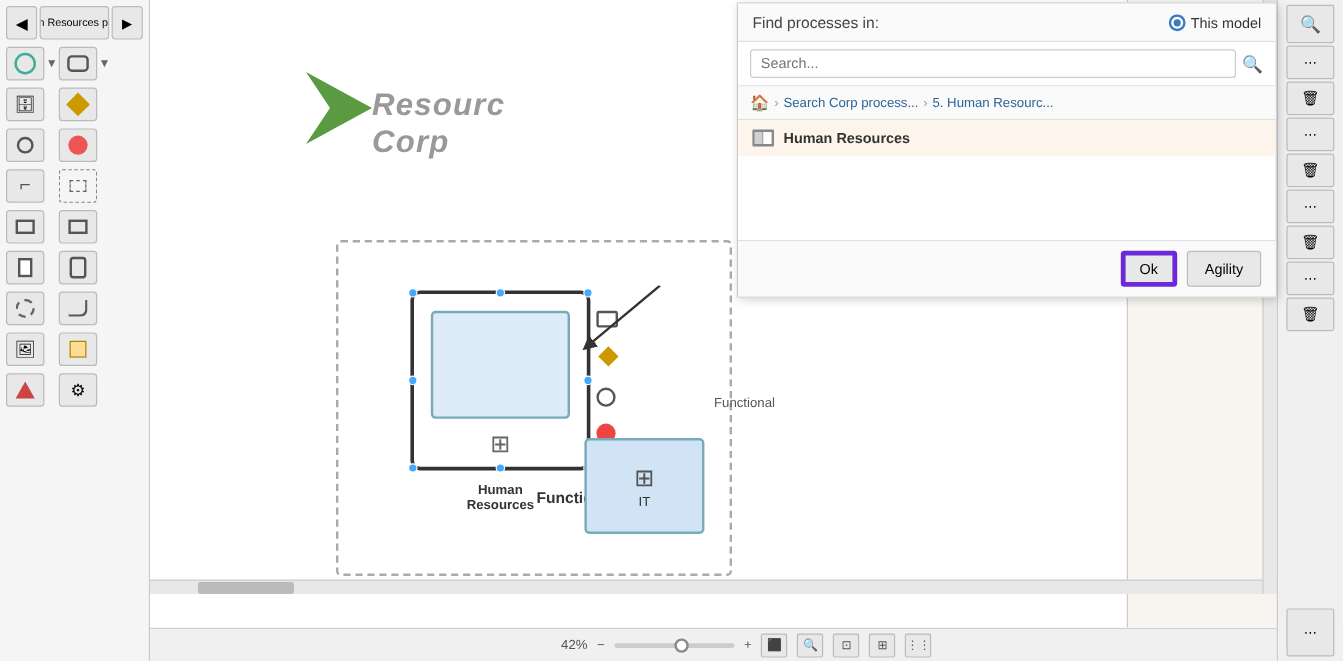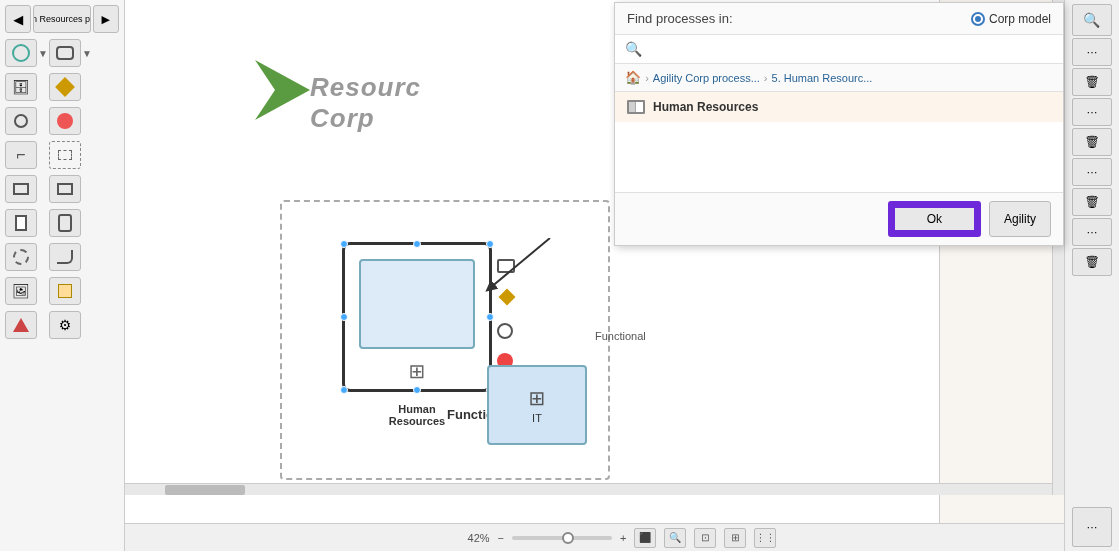--- a/index.html
+++ b/index.html
@@ -41,21 +41,21 @@
     .breadcrumb-arrow { color: #999; }
     .breadcrumb-home { font-size: 13px; }
 
     .panel-list { flex: 1; overflow-y: auto; text-align: center; }
     .list-item { display: flex; align-items: center; gap: 8px; padding: 8px 12px; cursor: pointer; background: #fdf5ec; }
     .list-item-icon { width: 18px; height: 14px; border: 2px solid #888; border-radius: 1px; background: white; flex-shrink: 0; display: flex; }
     .list-item-icon::before { content: ''; width: 6px; height: 100%; background: #d0d0d0; border-right: 1px solid #aaa; }
     .list-item-label { font-size: 12px; color: #333; font-weight: bold; }
 
     .panel-footer { padding: 8px 12px; border-top: 1px solid #e0e0e0; display: flex; justify-content: flex-end; gap: 8px; background: #fafafa; }
-    .btn-ok { padding: 4px 32px; background: #e8e8e8; border: 7px solid #6d28d9; border-radius: 3px; cursor: pointer; font-size: 12px; }
+    .btn-ok { padding: 4px 12px; background: #e8e8e8; border: 4px solid #6d28d9; border-radius: 3px; cursor: pointer; font-size: 12px; }
     .btn-cancel { padding: 4px 14px; background: #e8e8e8; border: 1px solid #bbb; border-radius: 3px; cursor: pointer; font-size: 12px; }
 
     
     .right-icon-bar { position: absolute; right: 0; top: 0; width: 55px; background: #f0f0f0; border-left: 1px solid #ccc; display: flex; flex-direction: column; align-items: center; padding: 4px 0; gap: 2px; height: 100%; }
 
     .functional-areas-box { position: absolute; left: 155px; top: 200px; width: 330px; height: 280px; border: 2px dashed #aaa; border-radius: 4px; }
     .functional-areas-label { position: absolute; left: 165px; top: 205px; font-size: 13px; font-weight: bold; color: #333; }
 
     
     .it-box { position: absolute; left: 362px; top: 365px; width: 100px; height: 80px; border: 2px solid #7ab; border-radius: 4px; background: #d0e4f5; display: flex; flex-direction: column; align-items: center; justify-content: center; }
@@ -243,32 +243,33 @@
         <div style="margin-bottom:8px;border-bottom:1px solid #e0e0e0;padding-bottom:8px;">Informed ⓘ</div>
         <div style="margin-bottom:8px;">Process ⓘ</div>
       </div>
 
       <div class="right-panel" style="top:2px;width:450px;">
 
         <div class="panel-header">
           <span class="panel-title">Find processes in:</span>
           <div class="radio-option">
             <div class="radio-dot"></div>
-            <span>Corp model</span>
+            <span>This model</span>
           </div>
         </div>
 
         <div class="panel-search">
+          <input class="search-input" type="text" placeholder="Search..." style="">
           <span class="search-icon">🔍</span>
         </div>
 
         <div class="panel-breadcrumb">
           <span class="breadcrumb-home">🏠</span>
           <span class="breadcrumb-arrow">›</span>
-          <span style="color:#2a6496;cursor:pointer;">Agility Corp process...</span>
+          <span style="color:#2a6496;cursor:pointer;">Search Corp process...</span>
           <span class="breadcrumb-arrow">›</span>
           <span style="color:#2a6496;cursor:pointer;">5. Human Resourc...</span>
         </div>
 
         <div class="panel-list" style="min-height:100px;">
           <div class="list-item">
             <div class="list-item-icon"></div>
             <span class="list-item-label">Human Resources</span>
           </div>
         </div>

